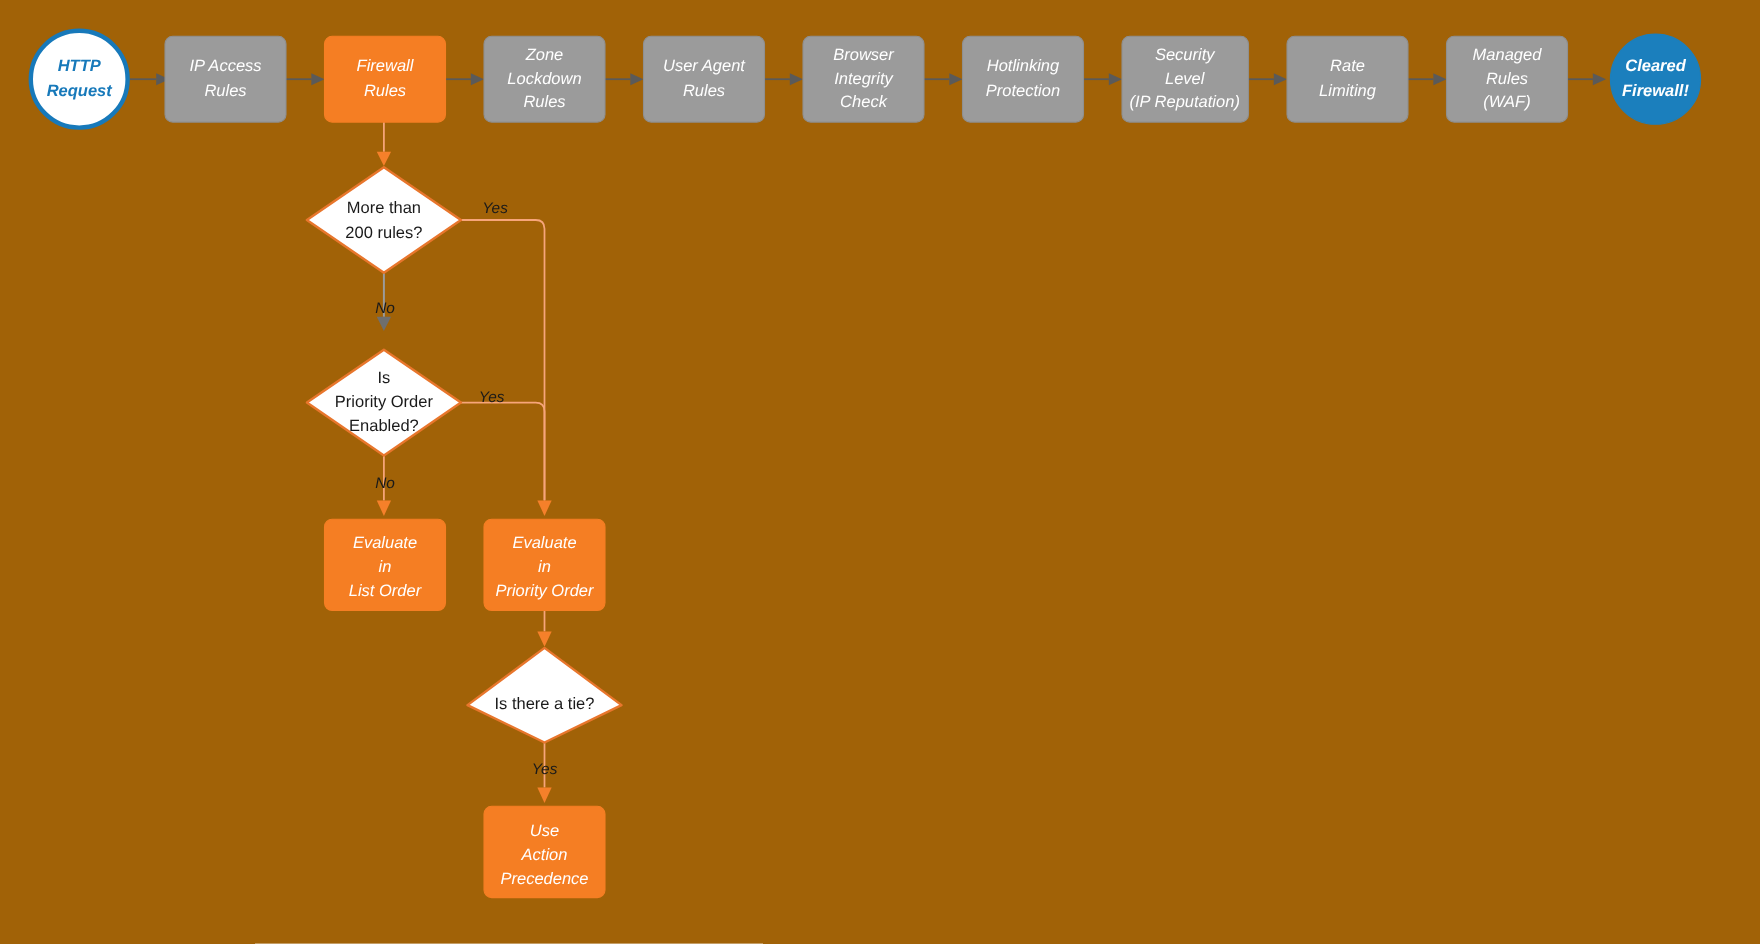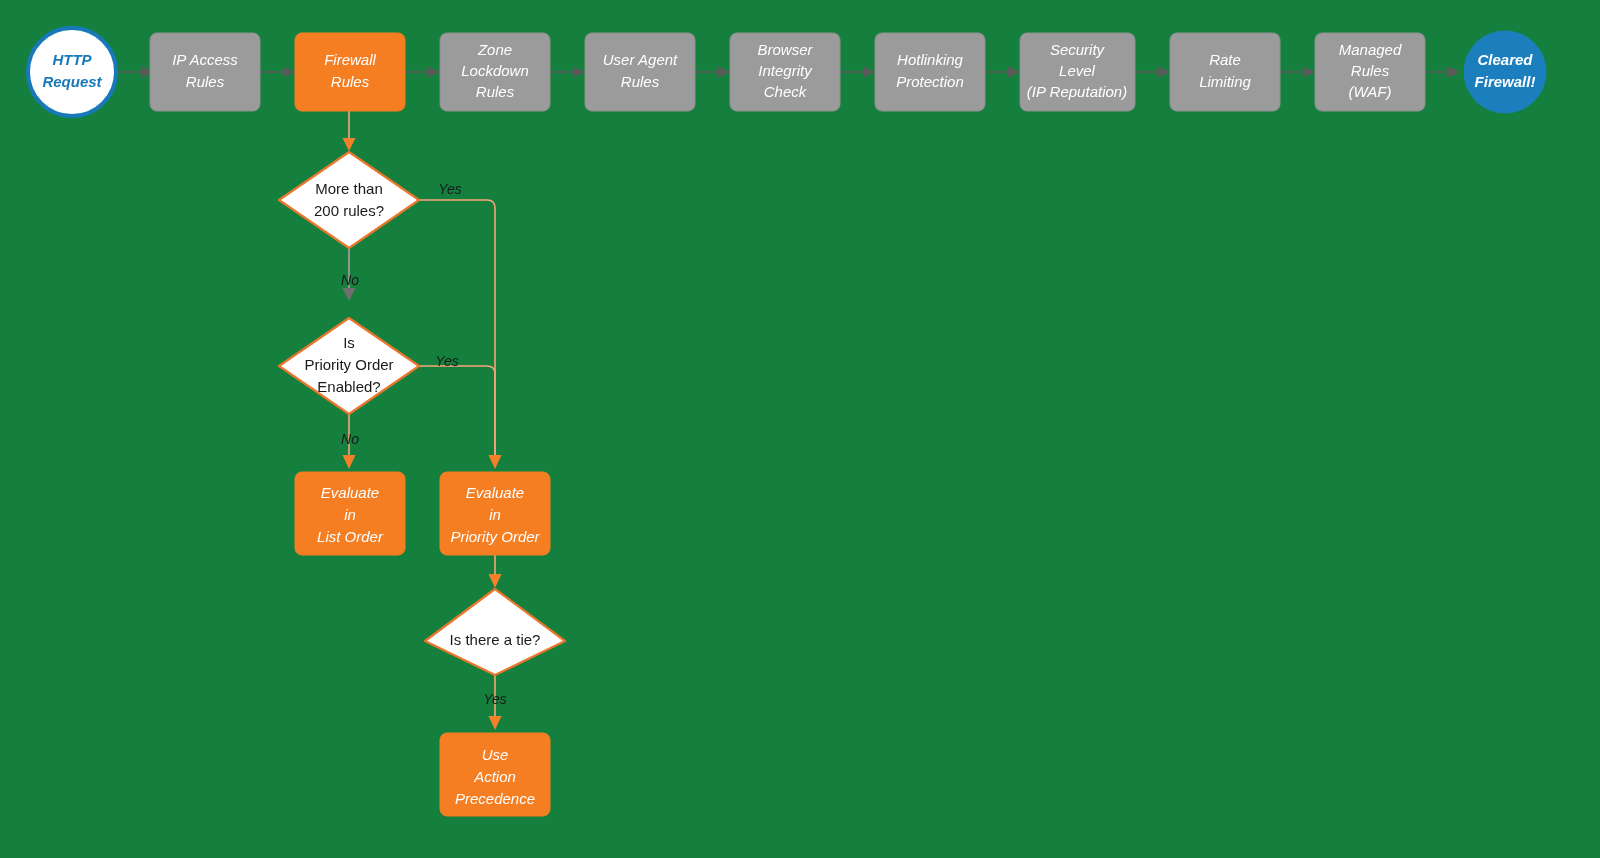--- a/index.html
+++ b/index.html
@@ -11,21 +11,21 @@
   body {
     width: 1600px;
     height: 858px;
     overflow: hidden;
     font-family: "Liberation Sans", sans-serif;
   }
   #flow-root {
     position: relative;
     width: 1600px;
     height: 858px;
-    background: #15803d;
+    background: #a16207;
   }
   svg#flow-svg {
     position: absolute;
     top: 0;
     left: 0;
     width: 1600px;
     height: 858px;
     display: block;
   }
   .node-rect-gray {

